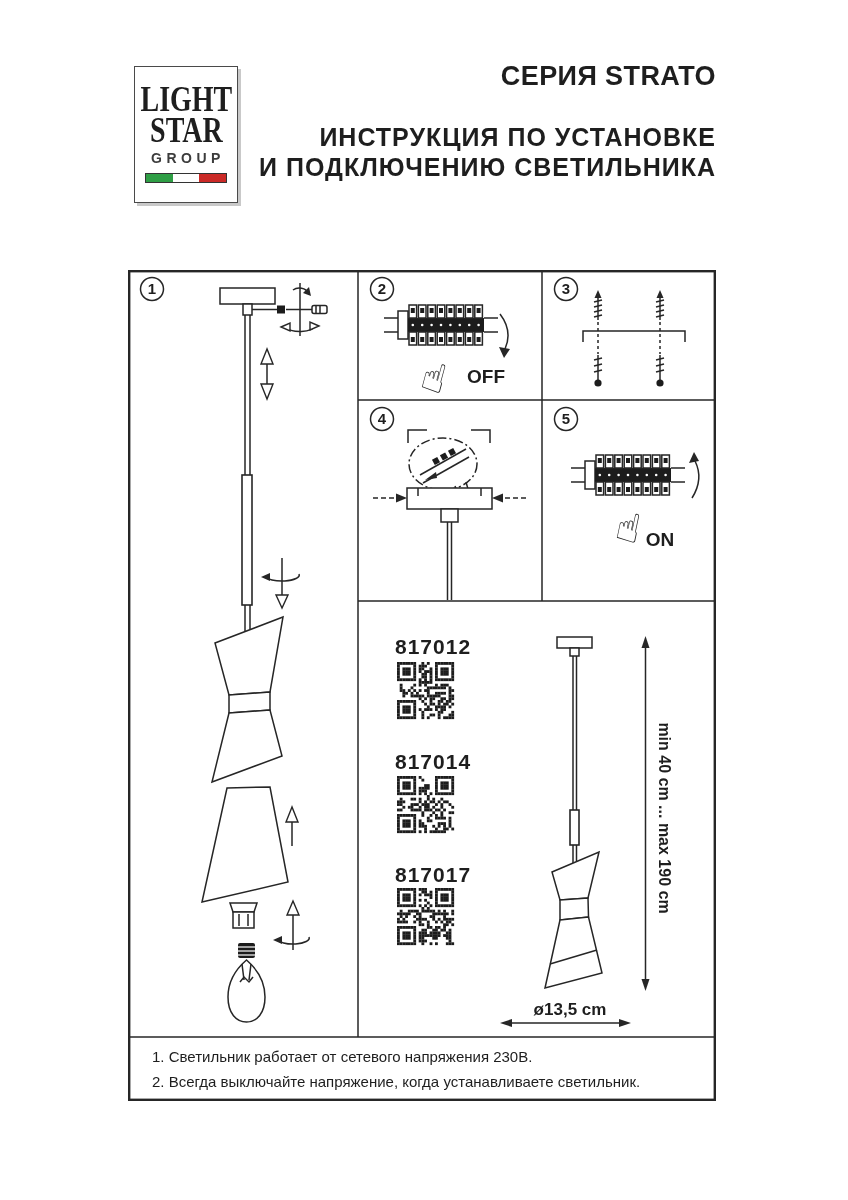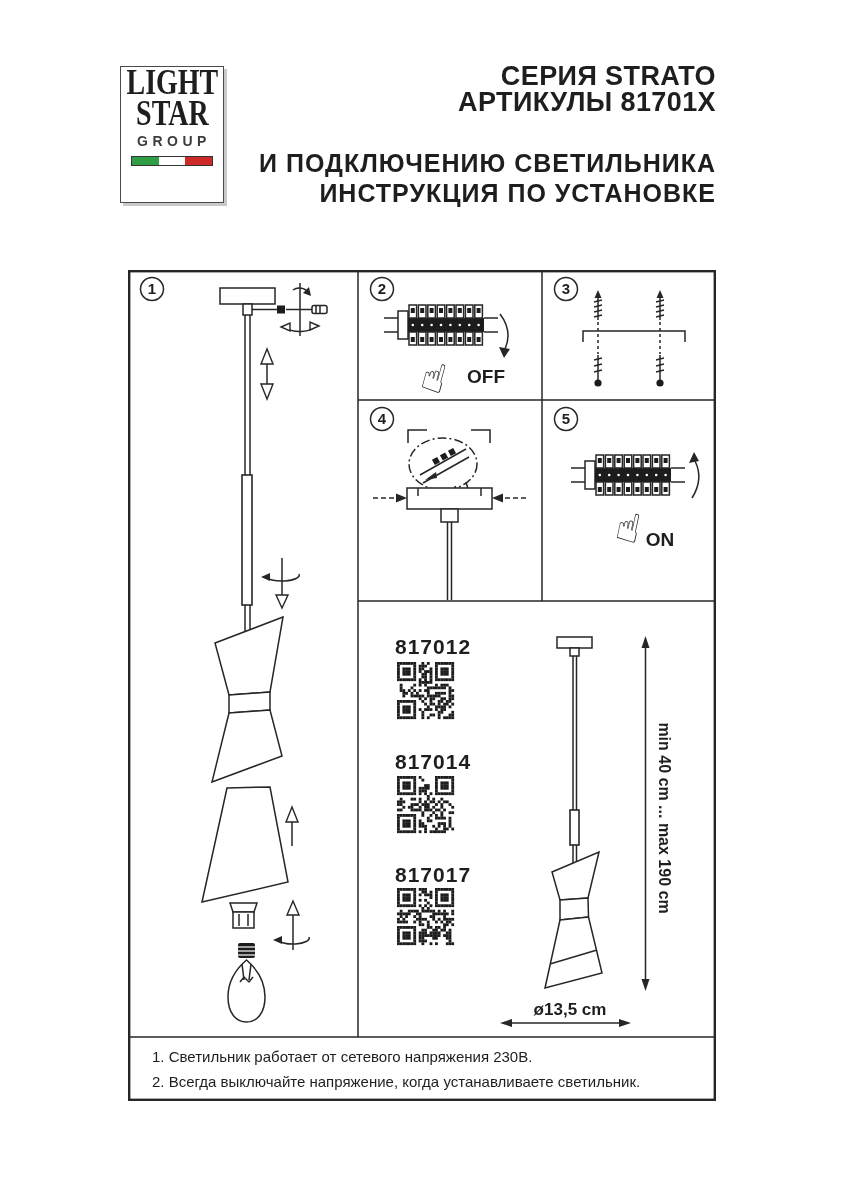--- a/index.html
+++ b/index.html
@@ -3,25 +3,25 @@
 <meta charset="utf-8">
 <style>
   html,body { margin:0; padding:0; background:#e8e8e8; }
   .page {
     position:relative; width:848px; height:1200px; margin:0 auto;
     background:#ffffff; overflow:hidden;
     font-family:"Liberation Sans", sans-serif; color:#1e1e1e;
   }
   
   .logo-box {
-    position:absolute; left:120px; top:66px; width:104px; height:137px;
+    position:absolute; left:134px; top:66px; width:104px; height:137px;
     border:1.6px solid #4a4a4a; box-sizing:border-box;
     box-shadow:3px 3px 0 #c9c9c9;
     display:flex; flex-direction:column; align-items:center;
-    background:#fff;
+    padding-top:17px; background:#fff;
   }
   .logo-word {
     font-family:"Liberation Serif", serif; font-weight:bold;
     font-size:35px; line-height:31px; letter-spacing:0px;
     transform:scaleX(.80); transform-origin:center; white-space:nowrap;
   }
   .logo-group {
     font-family:"Liberation Sans", sans-serif; font-size:14px; font-weight:bold;
     letter-spacing:4.5px; margin-top:4px; margin-left:4px; color:#3c3c3c;text-align:center;
   }
@@ -69,24 +69,23 @@
     <div class="logo-group">GROUP</div>
     <div class="logo-flag">
       <span style="background: rgb(47, 158, 69);"></span>
       <span style="background: rgb(255, 255, 255);"></span>
       <span style="background: rgb(203, 42, 39);"></span>
     </div>
   </div>
 
   <div class="hdr">
     <div class="hdr-series">СЕРИЯ STRATO</div>
-    <div class="hdr-articles">АРТИКУЛЫ 81701X</div>
     <div class="hdr-title">
+      <div>ИНСТРУКЦИЯ ПО УСТАНОВКЕ</div>
       <div>И ПОДКЛЮЧЕНИЮ СВЕТИЛЬНИКА</div>
-      <div>ИНСТРУКЦИЯ ПО УСТАНОВКЕ</div>
     </div>
   </div>
 
   <div class="grid">
   <svg width="588" height="831" viewBox="0 0 588 831">
 
     <g>
       <rect x="1.2" y="1.2" width="585.6" height="828.6" fill="#fff" stroke="#262626" stroke-width="2.4"></rect>
       <line x1="230" y1="2" x2="230" y2="767" class="ln" stroke-width="2"></line>
       <line x1="414" y1="2" x2="414" y2="331" class="ln" stroke-width="2"></line>

